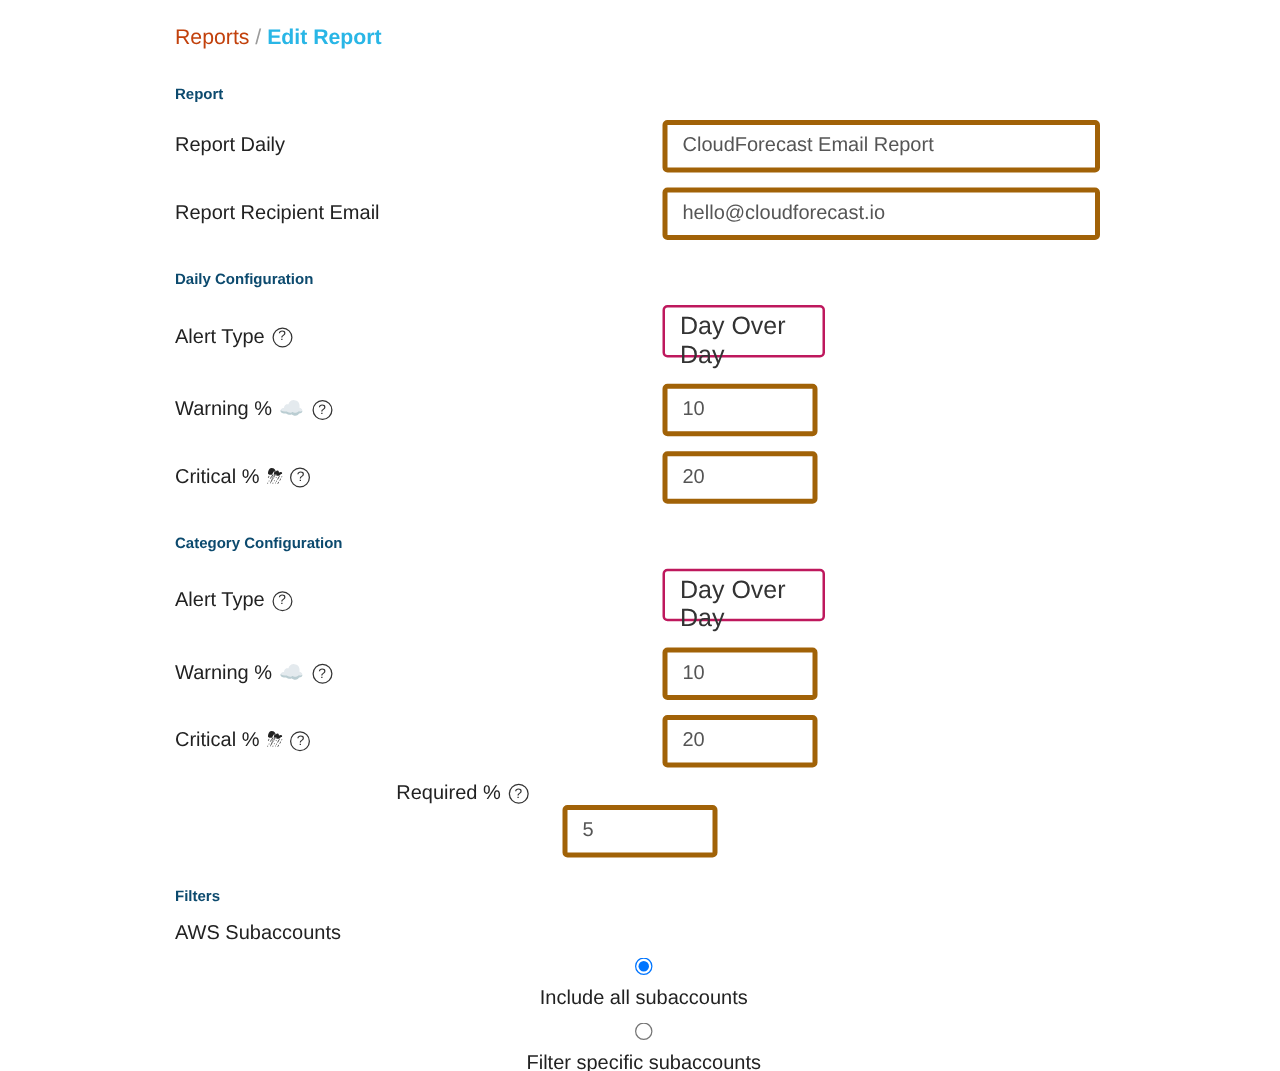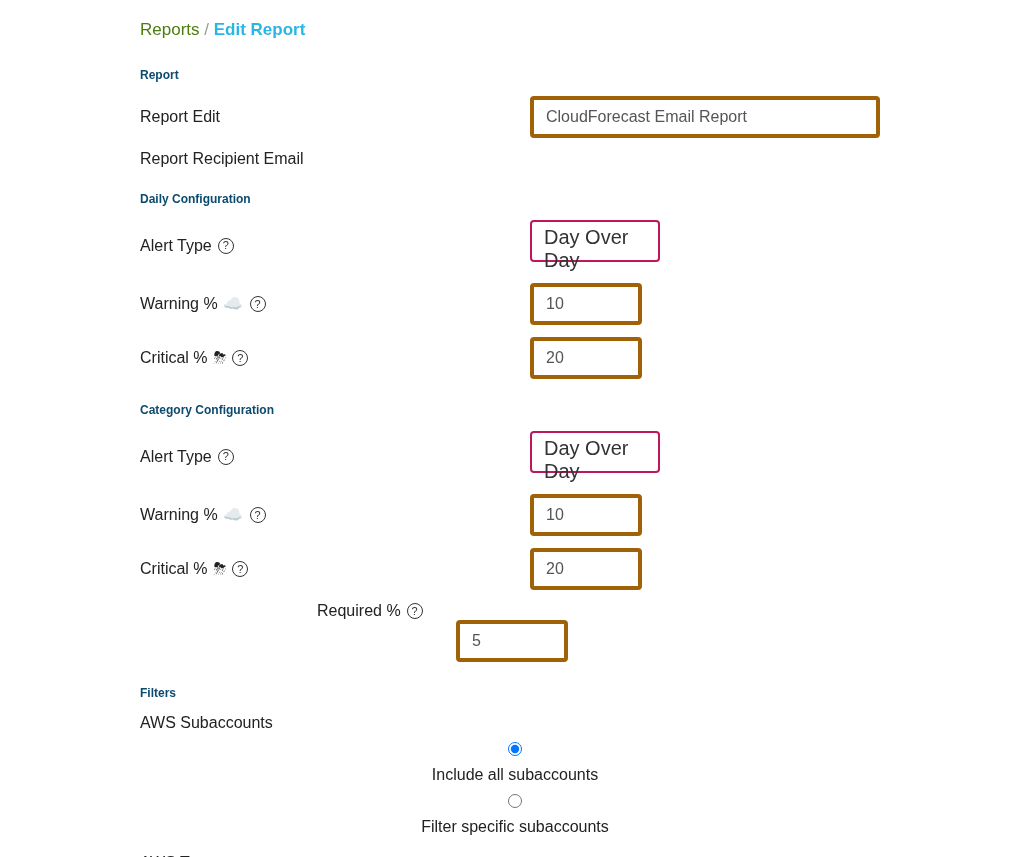--- a/index.html
+++ b/index.html
@@ -8,21 +8,21 @@
       background: #fff;
       padding: 20px 140px;
       font-size: 16px;
       color: #333;
       width: 1024px;
     }
     .breadcrumb {
       font-size: 17px;
       margin-bottom: 28px;
     }
-    .breadcrumb .parent { color: #4d7c0f; }
+    .breadcrumb .parent { color: #c2410c; }
     .breadcrumb .sep { color: #9b9b9b; }
     .breadcrumb .current { color: #29b6e6; font-weight: 600; }
     h2.section {
       font-size: 12px;
       font-weight: 700;
       color: #0c4a6e;
       margin-top: 24px;
       margin-bottom: 14px;
     }
     .row {
@@ -43,21 +43,21 @@
       width: 350px;
       max-width: 100%;
       height: 42px;
       padding: 8px 12px;
       border: 4px solid #a16207;
       border-radius: 4px;
       font-size: 16px;
       color: #555;
       background: #fff;
     }
-    input.small-input { width: 112px; }
+    input.small-input { width: 124px; }
     select.dropdown, button.dd {
       width: 130px;
       height: 42px;
       padding: 4px 12px;
       border: 2px solid #be185d;
       border-radius: 4px;
       font-size: 20px;
       background: #fff;
       color: #333;
       text-align: left;
@@ -100,28 +100,31 @@
 
 <div class="breadcrumb">
   <span class="parent">Reports</span>
   <span class="sep">/</span>
   <span class="current">Edit Report</span>
 </div>
 
 <h2 class="section">Report</h2>
 
 <div class="row">
-  <div class="label-col">Report Edit</div>
+  <div class="label-col">Report Daily</div>
   <div class="field-col">
     <input type="text" class="text-input" value="CloudForecast Email Report" style="">
   </div>
 </div>
 
 <div class="row" style="margin-bottom:20px;">
   <div class="label-col">Report Recipient Email</div>
+  <div class="field-col">
+    <input type="text" class="text-input" value="hello@cloudforecast.io" style="">
+  </div>
 </div>
 
 <h2 class="section">Daily Configuration</h2>
 
 <div class="row">
   <div class="label-col">
     <span>Alert Type</span>
     <span class="help-icon">?</span>
   </div>
   <div class="field-col">

